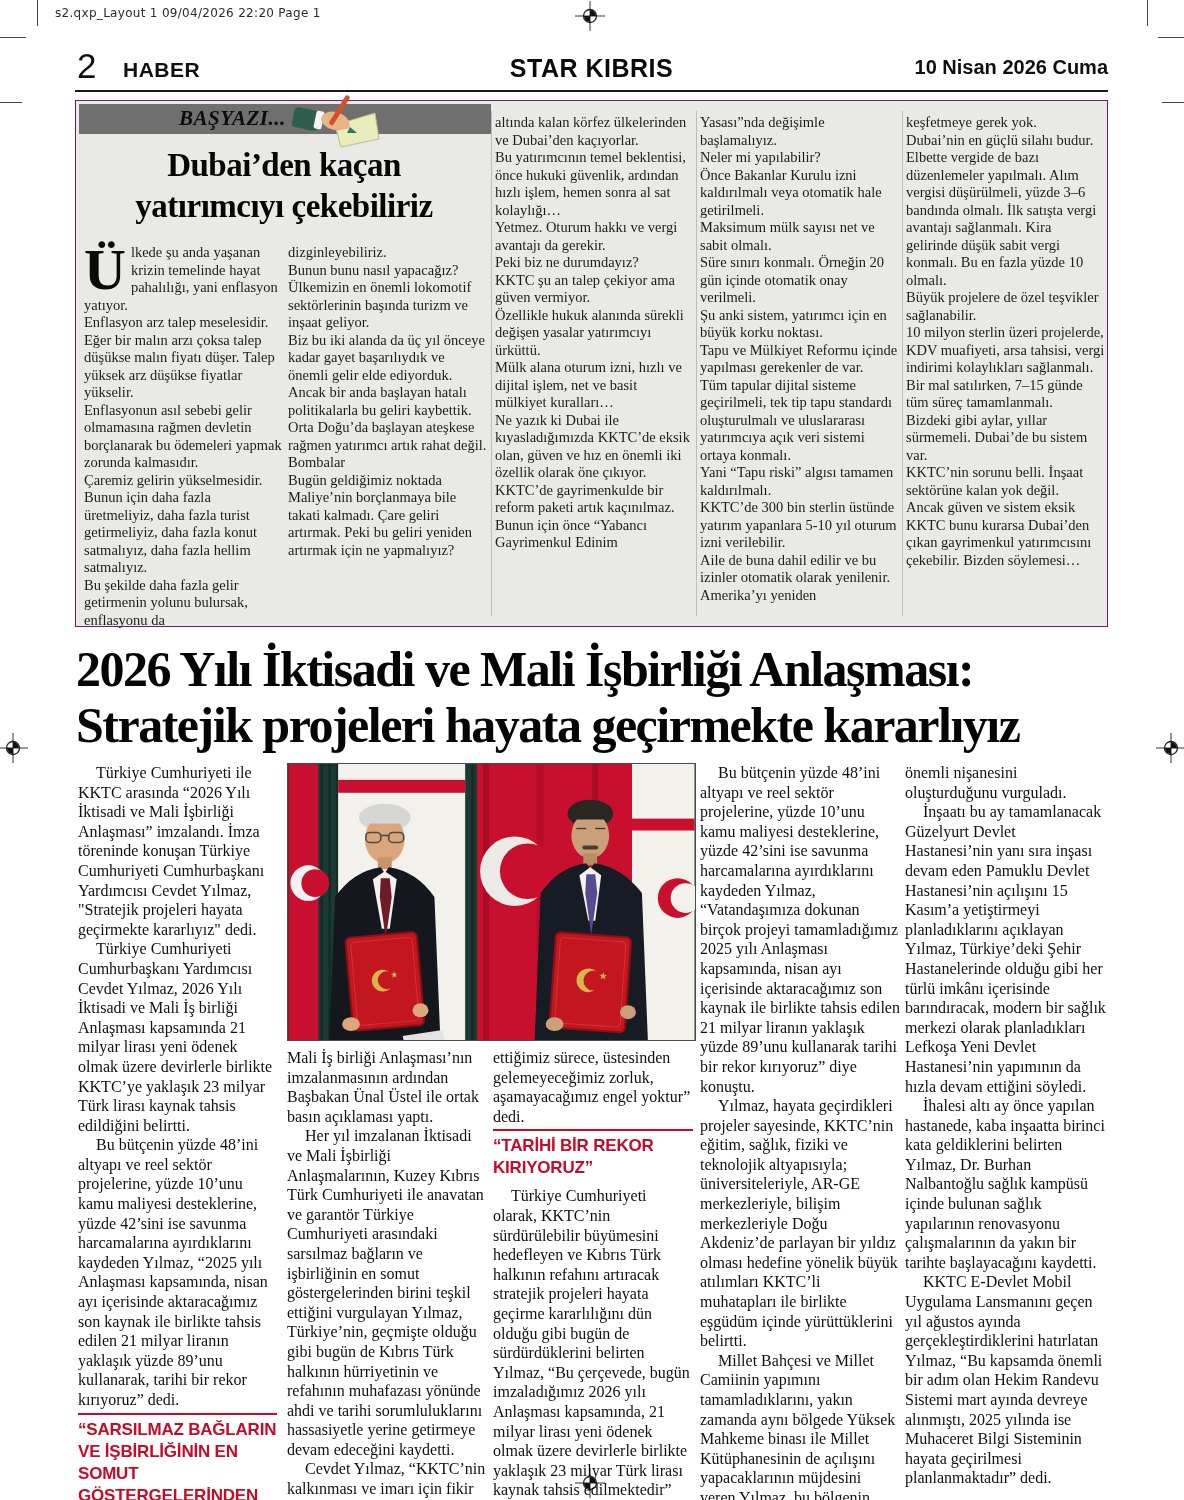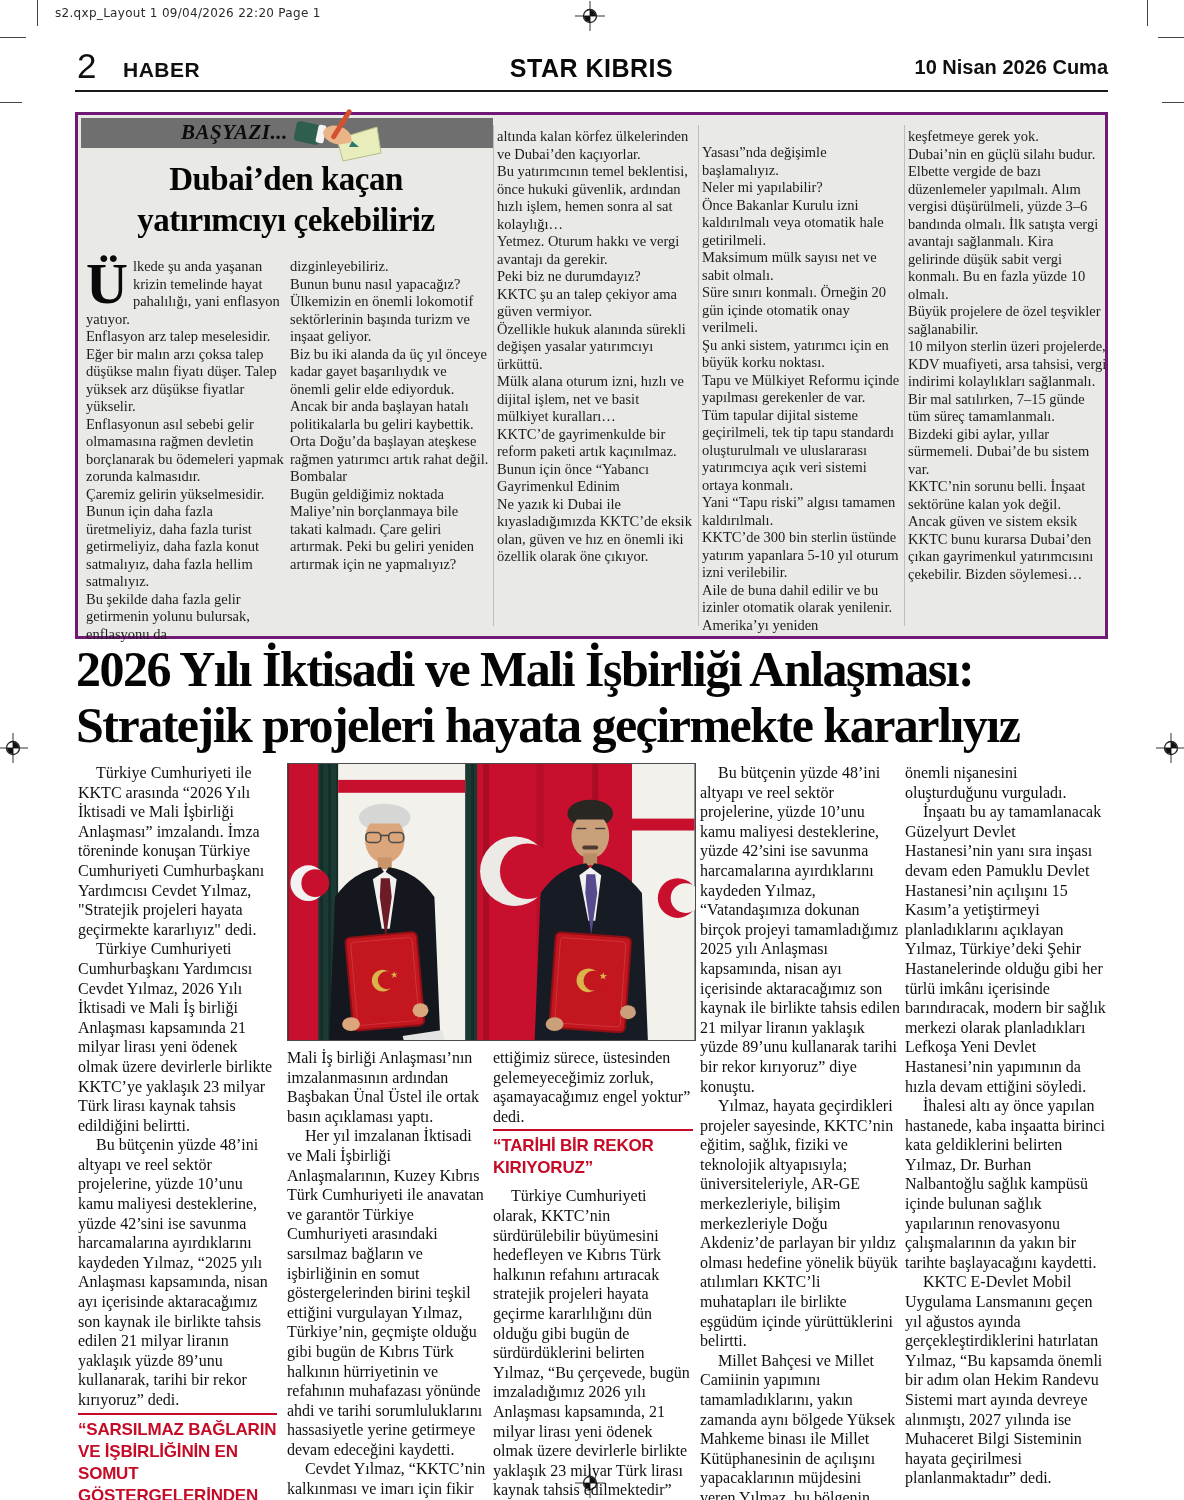--- a/index.html
+++ b/index.html
@@ -10,21 +10,21 @@
   .crop{position:absolute;background:#444;}
   .regmark{position:absolute;width:30px;height:30px;}
   
   .hdr{position:absolute;left:75px;top:46px;width:1033px;height:42px;font-family:"Liberation Sans",sans-serif;}
   .hdr .pageno{position:absolute;left:2px;top:0px;font-size:35px;font-weight:500;color:#101010;}
   .hdr .section{position:absolute;left:48px;top:12px;font-size:21px;font-weight:700;letter-spacing:.5px;color:#101010;}
   .hdr .masthead{position:absolute;left:0;right:0;top:8px;text-align:center;font-size:25px;font-weight:700;letter-spacing:.5px;color:#0a0a0a;}
   .hdr .date{position:absolute;right:0;top:10px;font-size:20px;font-weight:700;color:#101010;}
   .hdr-rule{position:absolute;left:75px;top:90px;width:1033px;height:2px;background:#191919;}
   
-  .edbox{position:absolute;left:75px;top:112px;width:1033px;height:527px;background:#e9e9e6;border:3px solid #701a75;box-sizing:border-box;}
+  .edbox{position:absolute;left:75px;top:100px;width:1033px;height:527px;background:#e9e9e6;border:1px solid #701a75;box-sizing:border-box;}
   .ed-banner{position:absolute;left:3px;top:3px;width:412px;height:30px;background:#6f6f6f;}
   .ed-kicker{position:absolute;left:100px;top:2px;font:italic 700 21px "Liberation Serif",serif;color:#0c0c0c;letter-spacing:.5px;}
   .hand-icon{position:absolute;left:212px;top:-13px;width:90px;height:58px;}
   .ed-title{position:absolute;left:6px;top:44px;width:404px;text-align:center;
             font:700 33px/41px "Liberation Serif",serif;color:#050505;letter-spacing:-0.5px;}
   .ed-title .inner{display:inline-block;max-width:356px;}
   .ed-col{position:absolute;font-size:14.5px;line-height:17.5px;color:#1c1c1c;}
   .ed-col .para{margin:0;text-indent:0;}
   .ed-rule{position:absolute;top:10px;bottom:10px;width:1px;background:#bdbdba;}
   .dropcap{float:left;font:700 58px/47px "Liberation Serif",serif;color:#0a0a0a;padding:2px 5px 0 0;}
@@ -127,25 +127,25 @@
       </div>
     <div class="ed-rule" style="left:415px;"></div>
     <div class="ed-col" style="left:419px;top:13px;width:197px;">
         <p class="para">altında kalan körfez ülkelerinden ve Dubai’den kaçıyorlar.</p>
         <p class="para">Bu yatırımcının temel beklentisi, önce hukuki güvenlik, ardından hızlı işlem, hemen sonra al sat kolaylığı…</p>
         <p class="para">Yetmez. Oturum hakkı ve vergi avantajı da gerekir.</p>
         <p class="para">Peki biz ne durumdayız?</p>
         <p class="para">KKTC şu an talep çekiyor ama güven vermiyor.</p>
         <p class="para">Özellikle hukuk alanında sürekli değişen yasalar yatırımcıyı ürküttü.</p>
         <p class="para">Mülk alana oturum izni, hızlı ve dijital işlem, net ve basit mülkiyet kuralları…</p>
+        <p class="para">Ne yazık ki Dubai ile kıyasladığımızda KKTC’de eksik olan, güven ve hız en önemli iki özellik olarak öne çıkıyor.</p>
         <p class="para">KKTC’de gayrimenkulde bir reform paketi artık kaçınılmaz. Bunun için önce  “Yabancı Gayrimenkul Edinim</p>
-        <p class="para">Ne yazık ki Dubai ile kıyasladığımızda KKTC’de eksik olan, güven ve hız en önemli iki özellik olarak öne çıkıyor.</p>
       </div>
     <div class="ed-rule" style="left:620px;"></div>
-    <div class="ed-col" style="left:624px;top:13px;width:198px;margin-top:16px;">
+    <div class="ed-col" style="left:624px;top:13px;width:198px;">
         <p class="para">Yasası”nda değişimle başlamalıyız.</p>
         <p class="para">Neler mi yapılabilir?</p>
         <p class="para">Önce Bakanlar Kurulu izni kaldırılmalı veya otomatik hale getirilmeli.</p>
         <p class="para">Maksimum mülk sayısı net ve sabit olmalı.</p>
         <p class="para">Süre sınırı konmalı. Örneğin 20 gün içinde otomatik onay verilmeli.</p>
         <p class="para">Şu anki sistem, yatırımcı için en büyük korku noktası.</p>
         <p class="para">Tapu ve Mülkiyet Reformu içinde yapılması gerekenler de var.</p>
         <p class="para">Tüm tapular dijital sisteme geçirilmeli, tek tip tapu standardı oluşturulmalı ve uluslararası yatırımcıya açık veri sistemi ortaya konmalı.</p>
         <p class="para">Yani “Tapu riski” algısı tamamen kaldırılmalı.</p>
         <p class="para">KKTC’de 300 bin sterlin üstünde yatırım yapanlara 5-10 yıl oturum izni verilebilir.</p>
@@ -276,16 +276,16 @@
   </div>
   <div class="art-col" style="left:700px;top:763px;width:200px;">
       <p class="para">Bu bütçenin yüzde 48’ini altyapı ve reel sektör projelerine, yüzde 10’unu kamu maliyesi desteklerine, yüzde 42’sini ise savunma harcamalarına ayırdıklarını kaydeden Yılmaz, “Vatandaşımıza dokunan birçok projeyi tamamladığımız 2025 yılı Anlaşması kapsamında, nisan ayı içerisinde aktaracağımız son kaynak ile birlikte tahsis edilen 21 milyar liranın yaklaşık yüzde 89’unu kullanarak tarihi bir rekor kırıyoruz” diye konuştu.</p>
       <p class="para">Yılmaz, hayata geçirdikleri projeler sayesinde, KKTC’nin eğitim, sağlık, fiziki ve teknolojik altyapısıyla; üniversiteleriyle, AR-GE merkezleriyle, bilişim merkezleriyle Doğu Akdeniz’de parlayan bir yıldız olması hedefine yönelik büyük atılımları KKTC’li muhatapları ile birlikte eşgüdüm içinde yürüttüklerini belirtti.</p>
       <p class="para">Millet Bahçesi ve Millet Camiinin yapımını tamamladıklarını, yakın zamanda aynı bölgede Yüksek Mahkeme binası ile Millet Kütüphanesinin de açılışını yapacaklarının müjdesini veren Yılmaz, bu bölgenin, KKTC devletinin adadaki varlığının en</p>
     </div>
   <div class="art-col cont" style="left:905px;top:763px;width:202px;">
       <p class="para">önemli nişanesini oluşturduğunu vurguladı.</p>
       <p class="para">İnşaatı bu ay tamamlanacak Güzelyurt Devlet Hastanesi’nin yanı sıra inşası devam eden Pamuklu Devlet Hastanesi’nin açılışını 15 Kasım’a yetiştirmeyi planladıklarını açıklayan Yılmaz, Türkiye’deki Şehir Hastanelerinde olduğu gibi her türlü imkânı içerisinde barındıracak, modern bir sağlık merkezi olarak planladıkları Lefkoşa Yeni Devlet Hastanesi’nin yapımının da hızla devam ettiğini söyledi.</p>
       <p class="para">İhalesi altı ay önce yapılan hastanede, kaba inşaatta birinci kata geldiklerini belirten Yılmaz, Dr. Burhan Nalbantoğlu sağlık kampüsü içinde bulunan sağlık yapılarının renovasyonu çalışmalarının da yakın bir tarihte başlayacağını kaydetti.</p>
-      <p class="para">KKTC E-Devlet Mobil Uygulama Lansmanını geçen yıl ağustos ayında gerçekleştirdiklerini hatırlatan Yılmaz, “Bu kapsamda önemli bir adım olan Hekim Randevu Sistemi mart ayında devreye alınmıştı, 2027 yılında ise Muhaceret Bilgi Sisteminin hayata geçirilmesi planlanmaktadır” dedi.</p>
+      <p class="para">KKTC E-Devlet Mobil Uygulama Lansmanını geçen yıl ağustos ayında gerçekleştirdiklerini hatırlatan Yılmaz, “Bu kapsamda önemli bir adım olan Hekim Randevu Sistemi mart ayında devreye alınmıştı, 2025 yılında ise Muhaceret Bilgi Sisteminin hayata geçirilmesi planlanmaktadır” dedi.</p>
     </div>
 
 </div>
 
 </body></html>

